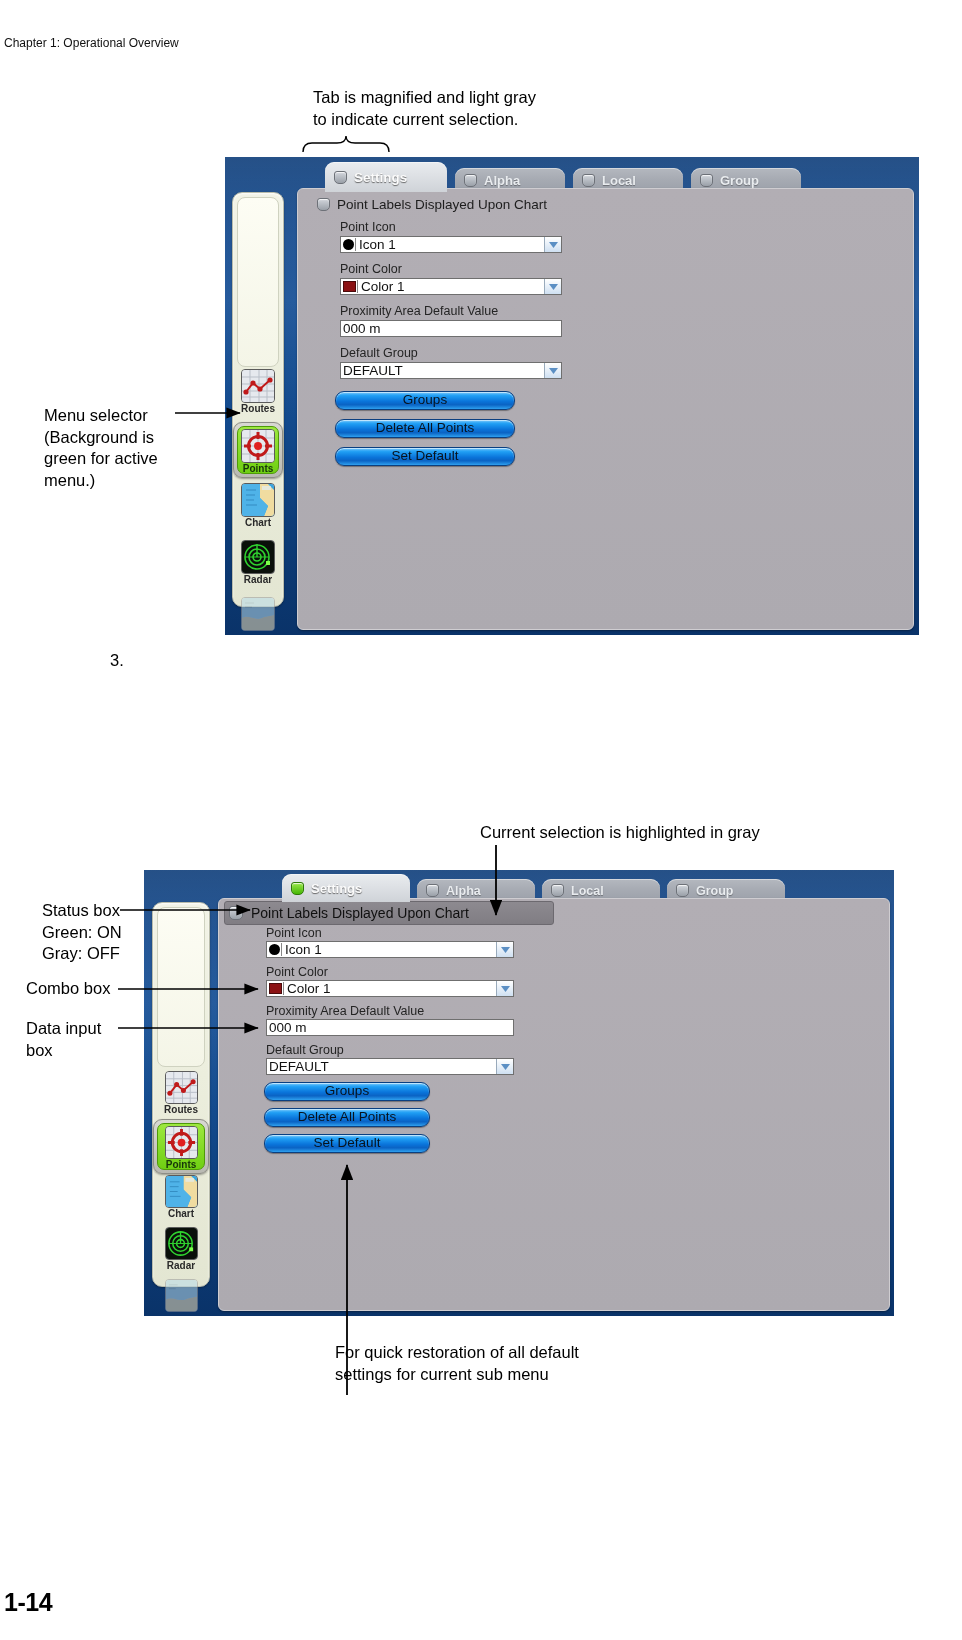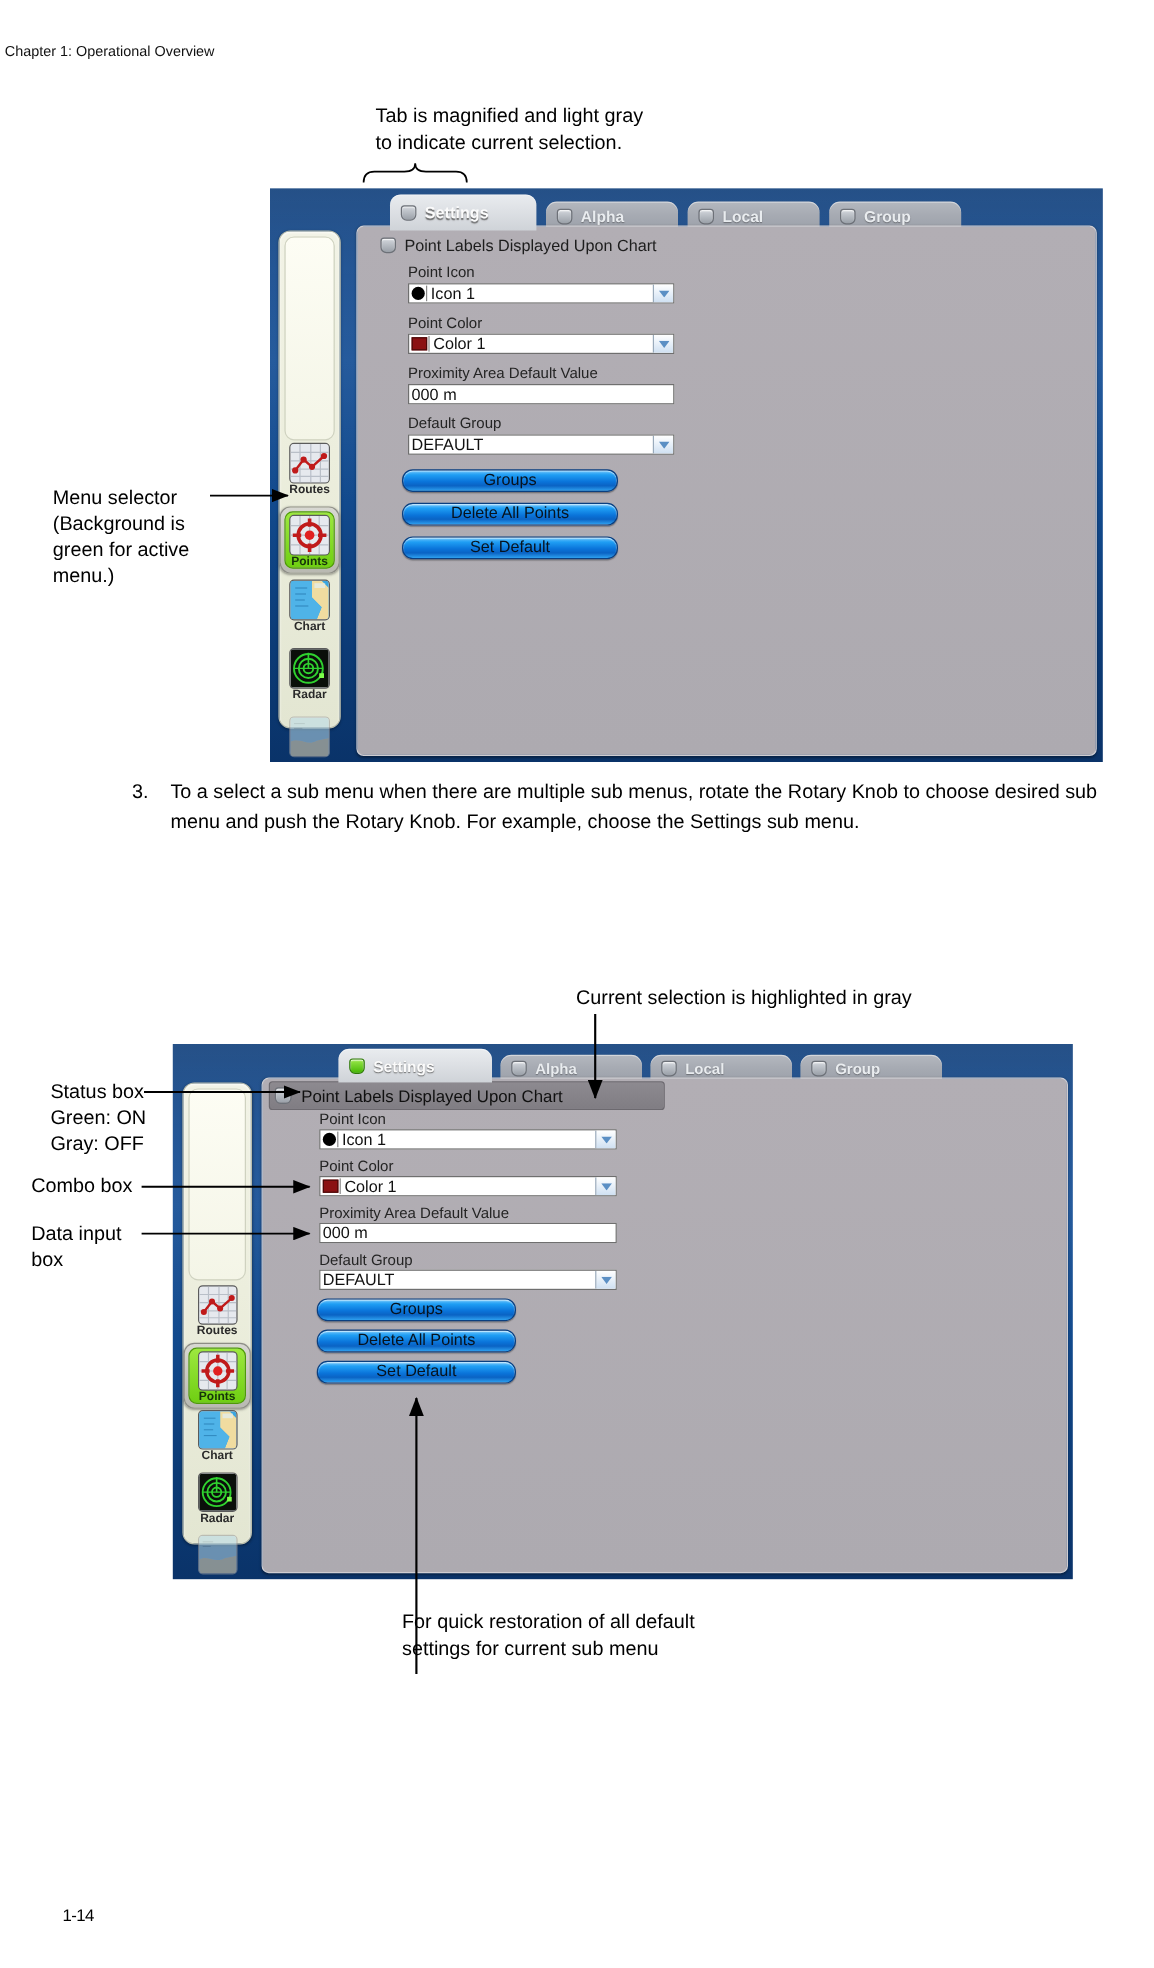--- a/index.html
+++ b/index.html
@@ -15,21 +15,21 @@
 
   
   .chapter-header {
     position:absolute; left:4px; top:0px;
     font-size:12px; line-height:22px; color:#111;
     white-space:nowrap;
     margin-top:32px;
   }
   .page-number {
     position:absolute; left:4px; top:1588px;
-    font-size:14px; font-weight:normal; letter-spacing:-0.5px;margin-left:48px;
+    font-size:25px; font-weight:bold; letter-spacing:-0.5px;
   }
 
   
   .anno {
     position:absolute; font-size:16.5px; line-height:21.5px; color:#000;
     white-space:pre-line;
   }
 
   
   .body-step {
@@ -204,21 +204,20 @@
 Gray: OFF</div>
 <div class="anno" style="left:26px; top:978px;">Combo box</div>
 <div class="anno" style="left:26px; top:1018px;">Data input
 box</div>
 <div class="anno" style="left:335px; top:1342px;">For quick restoration of all default
 settings for current sub menu</div>
 
 <div class="body-step">
   <span class="num">3.</span>
   <span class="txt">
-    <p class="para">To a select a sub menu when there are multiple sub menus, rotate the Rotary Knob to choose desired sub menu and push the Rotary Knob. For example, choose the Settings sub menu.</p>
   </span>
 </div>
 
 <div class="device" id="device1" style="left:225px; top:157px; width:694px; height:478px;">
   <div class="blue-sheen"></div>
 
   <div class="tabrow" id="tabrow1" style="left:72px; top:5px; height:30px;">
       <div class="tab active" style="width: 122px; height: 30px; margin-right: 8px; padding-left: 9px; font-size: 13.5px;">
         <div class="statusbox" style="width: 13px; height: 13px;"></div>
         <span class="tablabel" style="margin-left: 7px;">Settings</span>

